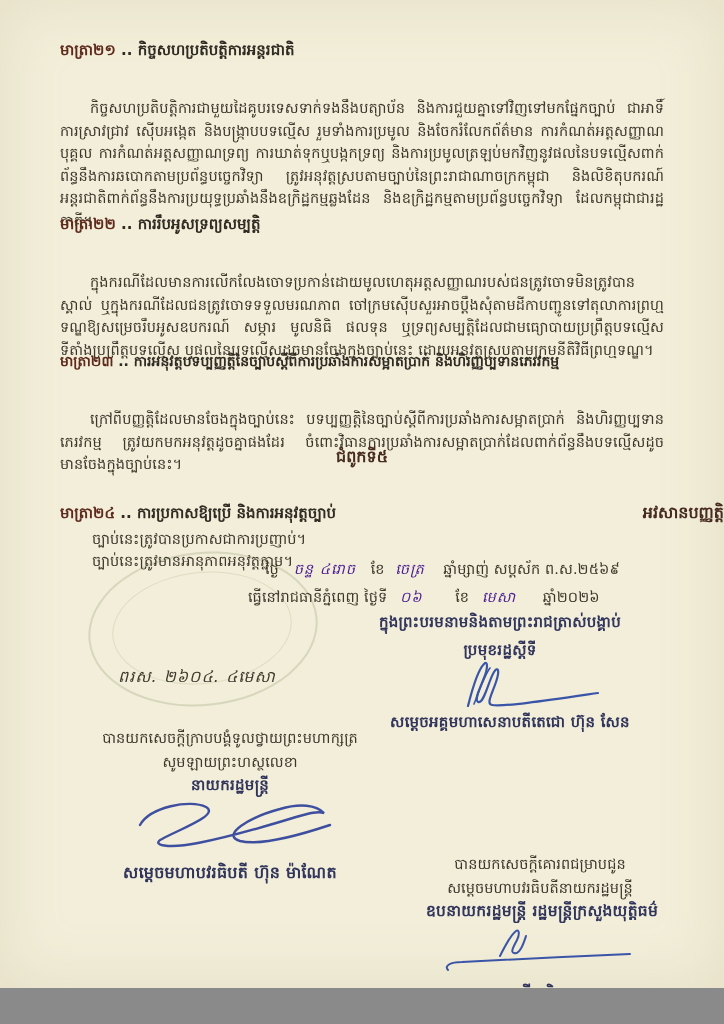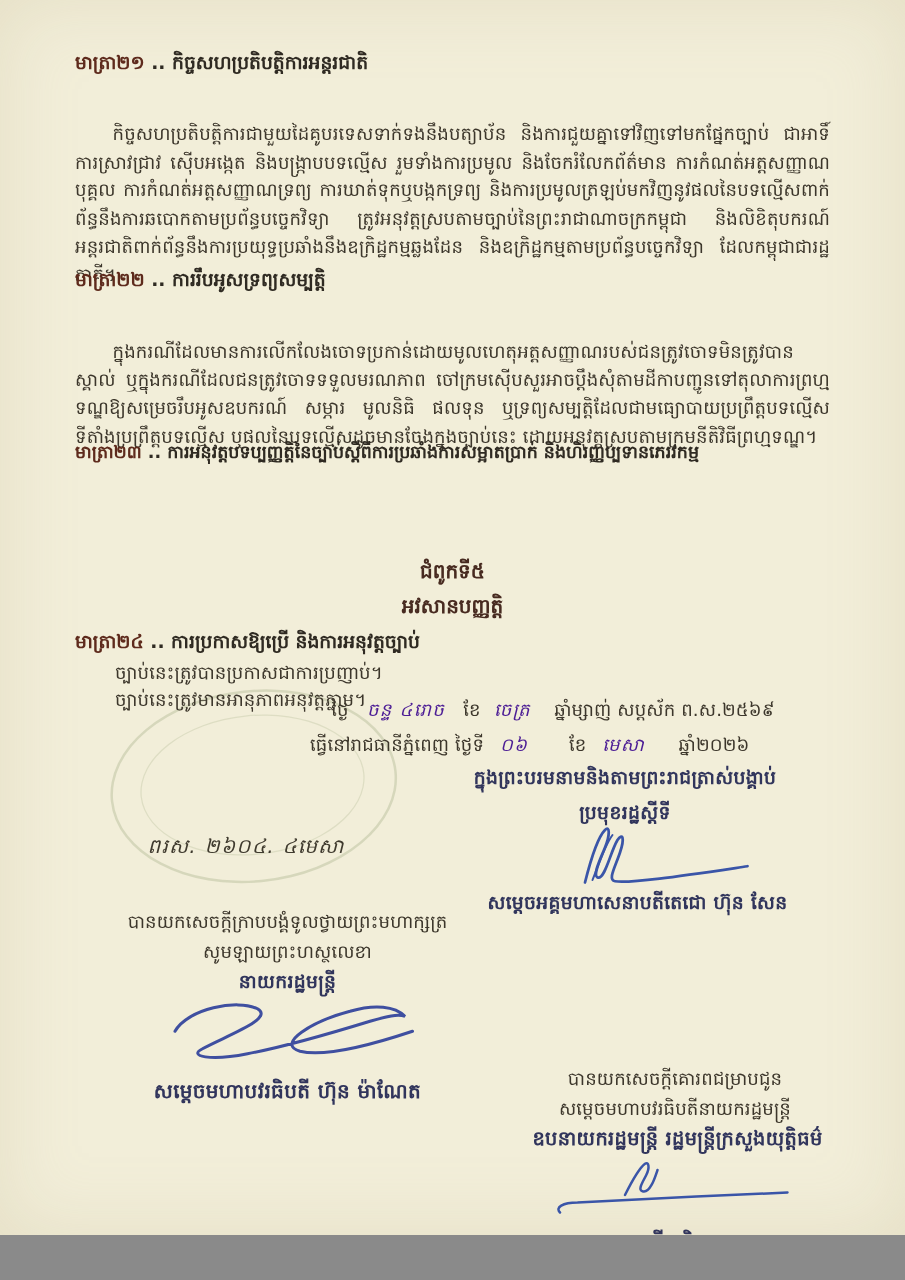--- a/index.html
+++ b/index.html
@@ -81,23 +81,24 @@
     <span class="art-title">..</span>
     <span class="art-title">ការរឹបអូសទ្រព្យសម្បត្តិ</span>
   </div>
   <div class="abs body-text indent" style="left:60px;top:239px;width:604px;">ក្នុងករណីដែលមានការលើកលែងចោទប្រកាន់ដោយមូលហេតុអត្តសញ្ញាណរបស់ជនត្រូវចោទមិនត្រូវបានស្គាល់ ឬក្នុងករណីដែលជនត្រូវចោទទទួលមរណភាព ចៅក្រមស៊ើបសួរអាចប្ដឹងសុំតាមដីកាបញ្ជូនទៅតុលាការព្រហ្មទណ្ឌឱ្យសម្រេចរឹបអូសឧបករណ៍ សម្ភារ មូលនិធិ ផលទុន ឬទ្រព្យសម្បត្តិដែលជាមធ្យោបាយប្រព្រឹត្តបទល្មើស ទីតាំងប្រព្រឹត្តបទល្មើស ឬផលនៃបទល្មើសដូចមានចែងក្នុងច្បាប់នេះ ដោយអនុវត្តស្របតាមក្រមនីតិវិធីព្រហ្មទណ្ឌ។</div>
 
   <div class="abs art-heading" style="left:60px;top:352px;font-size:14px;">
     <span class="art-num">មាត្រា២៣</span>
     <span class="art-title">..</span>
     <span class="art-title">ការអនុវត្តបទប្បញ្ញត្តិនៃច្បាប់ស្ដីពីការប្រឆាំងការសម្អាតប្រាក់ និងហិរញ្ញប្បទានភេរវកម្ម</span>
   </div>
+  <div class="abs body-text indent" style="left:60px;top:376px;width:604px;">ក្រៅពីបញ្ញត្តិដែលមានចែងក្នុងច្បាប់នេះ បទប្បញ្ញត្តិនៃច្បាប់ស្ដីពីការប្រឆាំងការសម្អាតប្រាក់ និងហិរញ្ញប្បទានភេរវកម្ម ត្រូវយកមកអនុវត្តដូចគ្នាផងដែរ ចំពោះវិធានការប្រឆាំងការសម្អាតប្រាក់ដែលពាក់ព័ន្ធនឹងបទល្មើសដូចមានចែងក្នុងច្បាប់នេះ។</div>
 
   <div class="abs chapter" style="left:0;top:446px;width:724px;">ជំពូកទី៥</div>
-  <div class="abs chapter" style="left:0;top:474px;width:724px;">អវសានបញ្ញត្តិ</div>
+  <div class="abs chapter" style="left:0;top:502px;width:724px;text-align:right;">អវសានបញ្ញត្តិ</div>
 
   <div class="abs art-heading" style="left:60px;top:503px;">
     <span class="art-num">មាត្រា២៤</span>
     <span class="art-title">..</span>
     <span class="art-title">ការប្រកាសឱ្យប្រើ និងការអនុវត្តច្បាប់</span>
   </div>
   <div class="abs body-text" style="left:92px;top:528px;width:560px;">ច្បាប់នេះត្រូវបានប្រកាសជាការប្រញាប់។</div>
   <div class="abs body-text" style="left:92px;top:550px;width:560px;">ច្បាប់នេះត្រូវមានអានុភាពអនុវត្តភ្លាម។</div>
 
   <div class="abs body-text" style="left:265px;top:558px;width:440px;white-space:nowrap;">

